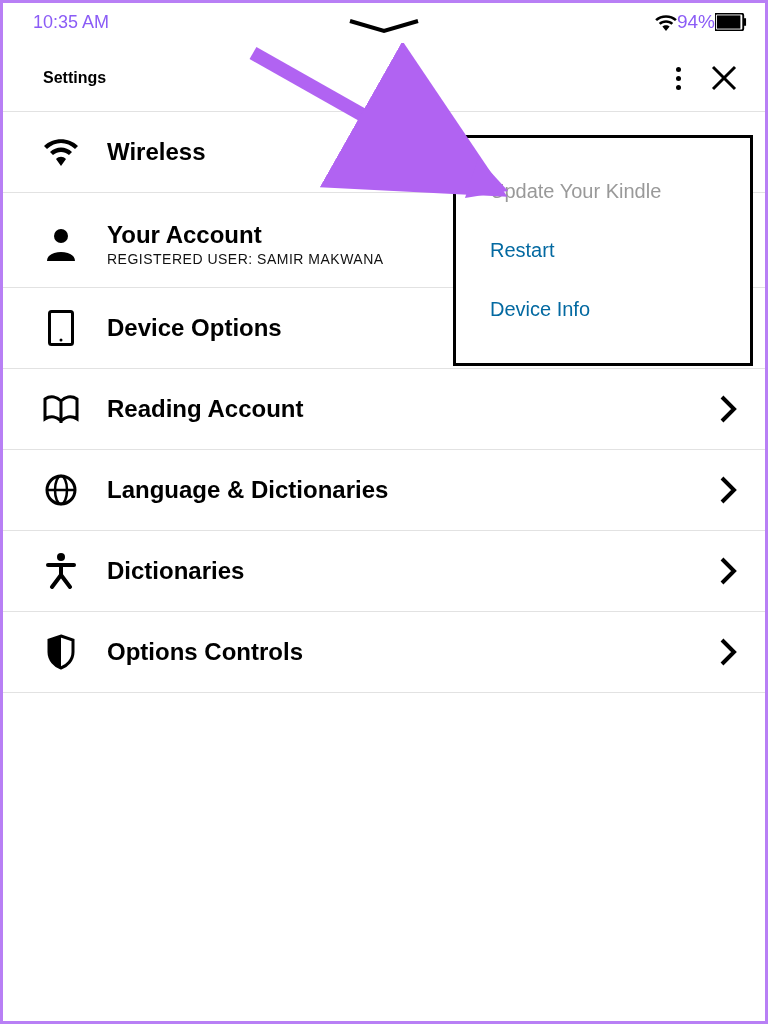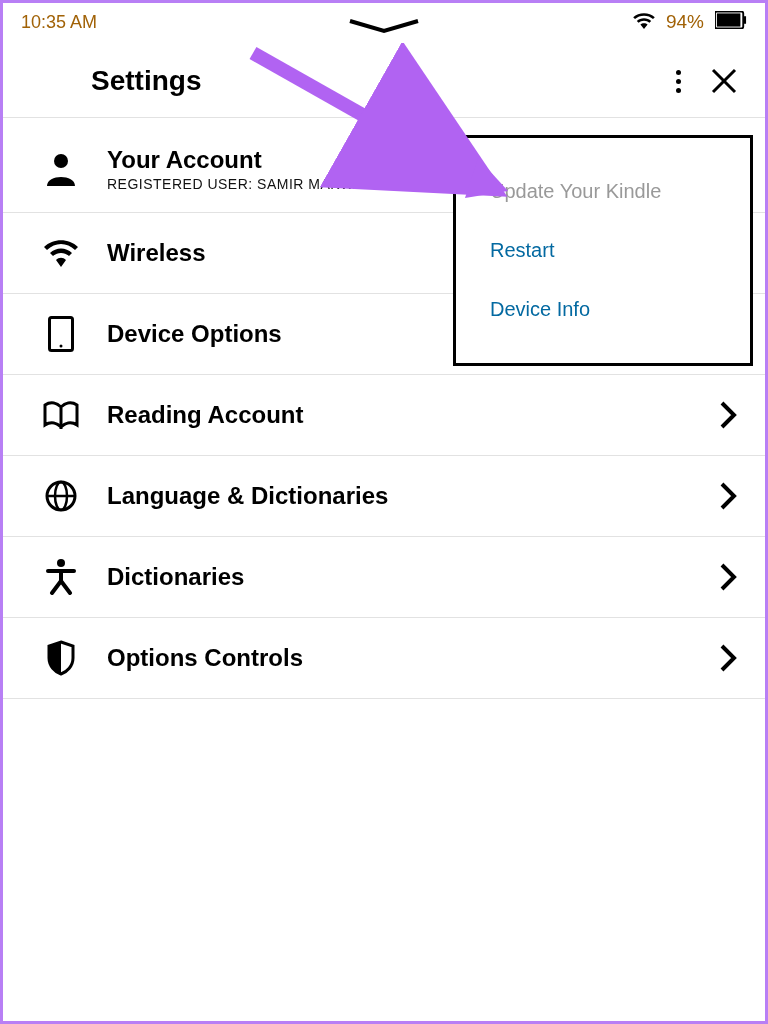--- a/index.html
+++ b/index.html
@@ -9,44 +9,43 @@
     font-family: -apple-system, "Helvetica Neue", Arial, sans-serif;
     background: #fff;
     border: 3px solid #b87ff5;
     position: relative;
     overflow: hidden;
   }
   .status-bar {
     display: flex;
     justify-content: space-between;
     align-items: center;
-    padding: 8px 18px 4px 18px;
+    padding: 8px 18px 4px 30px;
     font-size: 18px;
-    color: #a16207;
-  }
-  .status-right { display: flex; align-items: flex-start; gap: 11px; }
+    color: #8b5cf6;
+  }
+  .status-right { display: flex; align-items: center; gap: 0; }
   .chevron-down {
     position: absolute;
     top: 14px;
     left: 50%;
     transform: translateX(-50%);
     width: 80px;
     height: 18px;
   }
   .settings-header {
     display: flex;
     justify-content: space-between;
     align-items: center;
     padding: 28px 28px 20px 40px;
     border-bottom: 1px solid #e2e2e2;
   }
   .settings-title {
-    font-size: 28px;
+    font-size: 16px;
     font-weight: 700;
-    margin-left: 48px;
   }
   .header-actions { display: flex; align-items: center; gap: 30px; }
   .kebab { display: flex; flex-direction: column; gap: 4px; }
   .kebab span { width: 5px; height: 5px; background: #000; border-radius: 50%; }
   .close-x { width: 26px; height: 26px; }
 
   .list { padding: 0 0 0 0; }
   .row {
     display: flex;
     align-items: center;
@@ -120,42 +119,42 @@
     </div>
     <svg class="close-x" viewBox="0 0 26 26">
       <line x1="2" y1="2" x2="24" y2="24" stroke="#000" stroke-width="3"></line>
       <line x1="24" y1="2" x2="2" y2="24" stroke="#000" stroke-width="3"></line>
     </svg>
   </div>
 </div>
 
 <div class="list">
 
+  <div class="row">
+    <div class="row-icon">
+      <svg width="34" height="28" viewBox="0 0 34 28">
+          <path d="M17 28 L12 21 C15 18 19 18 22 21 Z M6 14 C12 8 22 8 28 14 L25 17 C20 13 14 13 9 17 Z M0 8 C9 -1 25 -1 34 8 L31 11 C23 3 11 3 3 11 Z" fill="#000"></path>
+        </svg>
+    </div>
+    <div class="row-text">
+        <div class="row-title">Wireless</div>
+      </div>
+  </div>
+
   <div class="row row0">
     <div class="row-icon">
       <svg width="32" height="34" viewBox="0 0 32 34">
           <circle cx="16" cy="9" r="7" fill="#000"></circle>
           <path d="M2 34 C2 22 30 22 30 34 Z" fill="#000"></path>
         </svg>
     </div>
     <div class="row-text">
       <div class="row-title">Your Account</div>
       <div class="row-sub">REGISTERED USER: SAMIR MAKWANA</div>
     </div>
-  </div>
-
-  <div class="row">
-    <div class="row-icon">
-      <svg width="34" height="28" viewBox="0 0 34 28">
-          <path d="M17 28 L12 21 C15 18 19 18 22 21 Z M6 14 C12 8 22 8 28 14 L25 17 C20 13 14 13 9 17 Z M0 8 C9 -1 25 -1 34 8 L31 11 C23 3 11 3 3 11 Z" fill="#000"></path>
-        </svg>
-    </div>
-    <div class="row-text">
-        <div class="row-title">Wireless</div>
-      </div>
   </div>
 
   <div class="row">
     <div class="row-icon">
       <svg width="26" height="36" viewBox="0 0 26 36">
           <rect x="1.5" y="1.5" width="23" height="33" rx="2" fill="none" stroke="#000" stroke-width="3"></rect>
           <circle cx="13" cy="30" r="1.5" fill="#000"></circle>
         </svg>
     </div>
     <div class="row-text">

